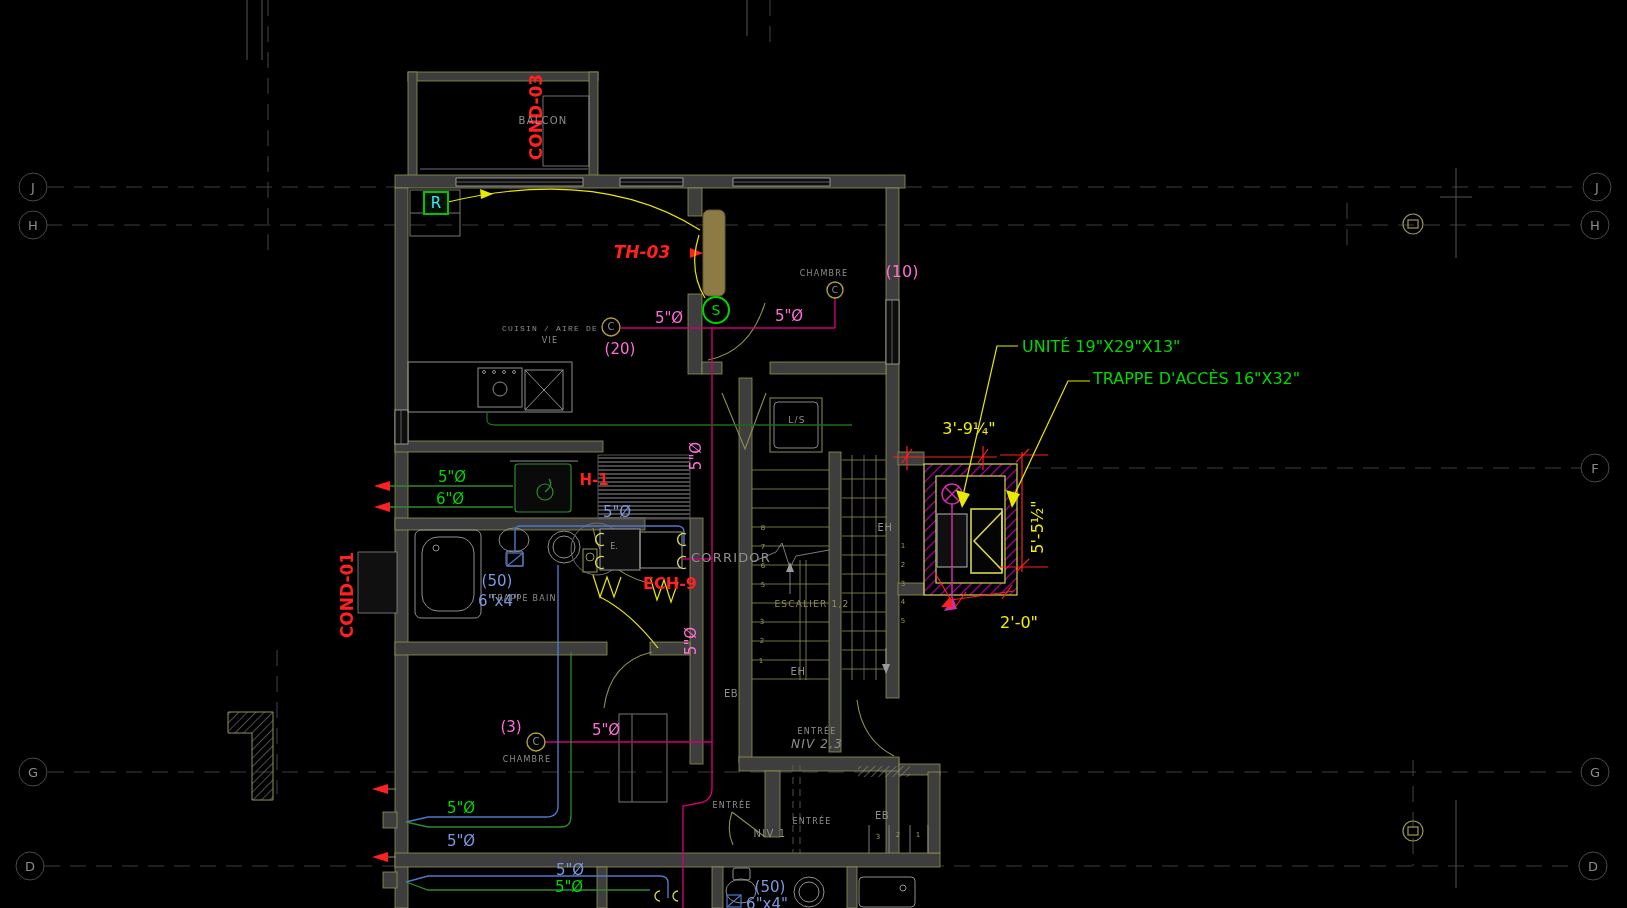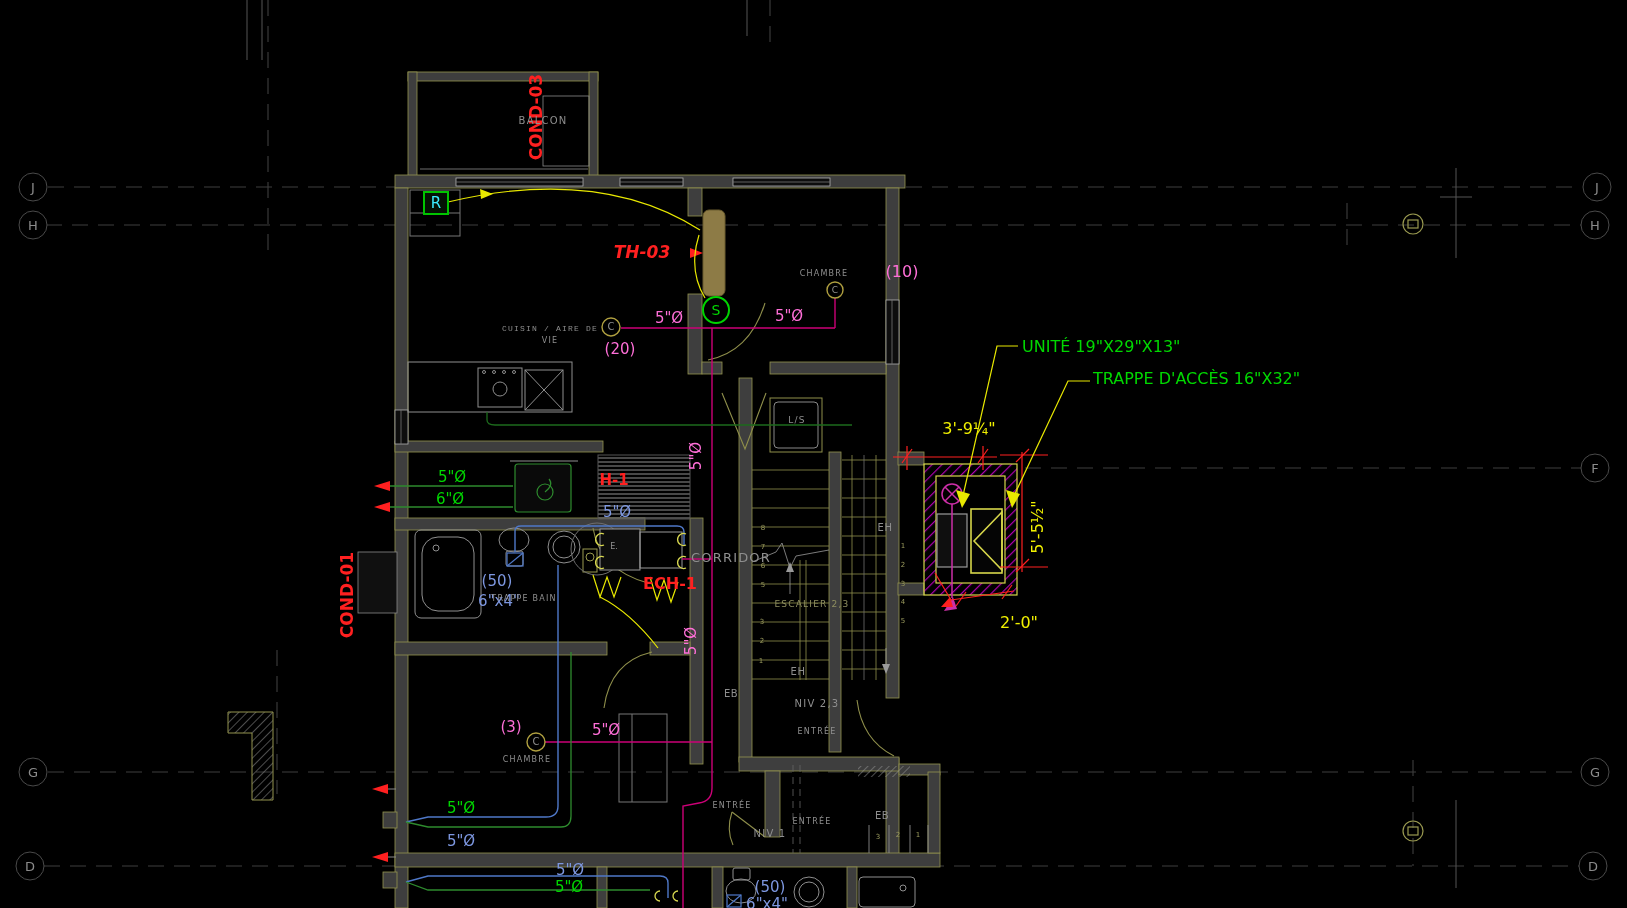--- a/index.html
+++ b/index.html
@@ -326,22 +326,22 @@
       <circle cx="1413" cy="831" r="10"></circle>
           <rect x="1408" y="827" width="10" height="8"></rect>
     </g>
   </g>
 </svg>
 
 <div id="labels">
       <div class="lbl" style="left: 536px; top: 117px; font-size: 17px; color: rgb(255, 32, 32); font-weight: bold; transform: translate(-50%, -50%) rotate(-90deg);">COND-03</div>
       <div class="lbl" style="left: 347px; top: 595px; font-size: 17px; color: rgb(255, 32, 32); font-weight: bold; transform: translate(-50%, -50%) rotate(-90deg);">COND-01</div>
       <div class="lbl" style="left: 642px; top: 252px; font-size: 17px; color: rgb(255, 32, 32); font-weight: bold; transform: translate(-50%, -50%); font-style: italic;">TH-03</div>
-      <div class="lbl" style="left: 594px; top: 480px; font-size: 15px; color: rgb(255, 32, 32); font-weight: bold; transform: translate(-50%, -50%); margin-left: 20px;">H-1</div>
-      <div class="lbl" style="left: 670px; top: 584px; font-size: 16px; color: rgb(255, 32, 32); font-weight: bold; transform: translate(-50%, -50%);">ECH-1</div>
+      <div class="lbl" style="left: 594px; top: 480px; font-size: 15px; color: rgb(255, 32, 32); font-weight: bold; transform: translate(-50%, -50%);">H-1</div>
+      <div class="lbl" style="left: 670px; top: 584px; font-size: 16px; color: rgb(255, 32, 32); font-weight: bold; transform: translate(-50%, -50%);">ECH-9</div>
       <div class="lbl" style="left: 1022px; top: 347px; font-size: 16px; color: rgb(0, 216, 0); transform: translate(0px, -50%);">UNITÉ 19"X29"X13"</div>
       <div class="lbl" style="left: 1093px; top: 379px; font-size: 16px; color: rgb(0, 216, 0); transform: translate(0px, -50%);">TRAPPE D'ACCÈS 16"X32"</div>
       <div class="lbl" style="left: 452px; top: 477px; font-size: 15px; color: rgb(0, 216, 0); transform: translate(-50%, -50%);">5"Ø</div>
       <div class="lbl" style="left: 450px; top: 499px; font-size: 15px; color: rgb(0, 216, 0); transform: translate(-50%, -50%);">6"Ø</div>
       <div class="lbl" style="left: 461px; top: 808px; font-size: 15px; color: rgb(0, 216, 0); transform: translate(-50%, -50%);">5"Ø</div>
       <div class="lbl" style="left: 569px; top: 887px; font-size: 15px; color: rgb(0, 216, 0); transform: translate(-50%, -50%);">5"Ø</div>
       <div class="lbl" style="left: 617px; top: 512px; font-size: 15px; color: rgb(125, 151, 224); transform: translate(-50%, -50%);">5"Ø</div>
       <div class="lbl" style="left: 497px; top: 581px; font-size: 15px; color: rgb(125, 151, 224); transform: translate(-50%, -50%);">(50)</div>
       <div class="lbl" style="left: 499px; top: 601px; font-size: 15px; color: rgb(125, 151, 224); transform: translate(-50%, -50%);">6"x4"</div>
       <div class="lbl" style="left: 461px; top: 841px; font-size: 15px; color: rgb(125, 151, 224); transform: translate(-50%, -50%);">5"Ø</div>
@@ -359,23 +359,23 @@
       <div class="lbl" style="left: 969px; top: 429px; font-size: 16px; color: rgb(240, 240, 0); transform: translate(-50%, -50%);">3'-9¼"</div>
       <div class="lbl" style="left: 1038px; top: 527px; font-size: 16px; color: rgb(240, 240, 0); transform: translate(-50%, -50%) rotate(-90deg);">5'-5½"</div>
       <div class="lbl" style="left: 1019px; top: 623px; font-size: 16px; color: rgb(240, 240, 0); transform: translate(-50%, -50%);">2'-0"</div>
       <div class="lbl" style="left: 543px; top: 121px; font-size: 10px; color: rgb(143, 143, 143); letter-spacing: 1.2px; transform: translate(-50%, -50%);">BALCON</div>
       <div class="lbl" style="left: 550px; top: 329px; font-size: 8px; color: rgb(143, 143, 143); letter-spacing: 1.2px; transform: translate(-50%, -50%); font-family: Liberation Mono, monospace;">CUISIN / AIRE DE</div>
       <div class="lbl" style="left: 550px; top: 341px; font-size: 8px; color: rgb(143, 143, 143); letter-spacing: 1.2px; transform: translate(-50%, -50%);">VIE</div>
       <div class="lbl" style="left: 824px; top: 274px; font-size: 8px; color: rgb(143, 143, 143); letter-spacing: 1.2px; transform: translate(-50%, -50%);">CHAMBRE</div>
       <div class="lbl" style="left: 524px; top: 599px; font-size: 8px; color: rgb(143, 143, 143); letter-spacing: 1.2px; transform: translate(-50%, -50%);">TRAPPE BAIN</div>
       <div class="lbl" style="left: 731px; top: 557px; font-size: 13px; color: rgb(143, 143, 143); letter-spacing: 1.2px; transform: translate(-50%, -50%);">CORRIDOR</div>
       <div class="lbl" style="left: 797px; top: 420px; font-size: 9px; color: rgb(143, 143, 143); letter-spacing: 1.2px; transform: translate(-50%, -50%);">L/S</div>
-      <div class="lbl" style="left: 812px; top: 604px; font-size: 9px; color: rgb(143, 143, 96); letter-spacing: 1.2px; transform: translate(-50%, -50%);">ESCALIER 2,3</div>
+      <div class="lbl" style="left: 812px; top: 604px; font-size: 9px; color: rgb(143, 143, 96); letter-spacing: 1.2px; transform: translate(-50%, -50%);">ESCALIER 1,2</div>
       <div class="lbl" style="left: 817px; top: 732px; font-size: 8px; color: rgb(143, 143, 143); letter-spacing: 1.2px; transform: translate(-50%, -50%);">ENTRÉE</div>
-      <div class="lbl" style="left: 817px; top: 704px; font-size: 10px; color: rgb(143, 143, 143); letter-spacing: 1.2px; transform: translate(-50%, -50%);">NIV 2,3</div>
+      <div class="lbl" style="left: 817px; top: 744px; font-size: 12px; color: rgb(143, 143, 143); letter-spacing: 1.2px; transform: translate(-50%, -50%); font-style: italic;">NIV 2,3</div>
       <div class="lbl" style="left: 732px; top: 806px; font-size: 8px; color: rgb(143, 143, 143); letter-spacing: 1.2px; transform: translate(-50%, -50%);">ENTRÉE</div>
       <div class="lbl" style="left: 812px; top: 822px; font-size: 8px; color: rgb(143, 143, 143); letter-spacing: 1.2px; transform: translate(-50%, -50%);">ENTRÉE</div>
       <div class="lbl" style="left: 770px; top: 834px; font-size: 10px; color: rgb(143, 143, 143); letter-spacing: 1.2px; transform: translate(-50%, -50%);">NIV 1</div>
       <div class="lbl" style="left: 527px; top: 760px; font-size: 8px; color: rgb(143, 143, 143); letter-spacing: 1.2px; transform: translate(-50%, -50%);">CHAMBRE</div>
       <div class="lbl" style="left: 885px; top: 528px; font-size: 10px; color: rgb(143, 143, 143); letter-spacing: 0.5px; transform: translate(-50%, -50%);">EH</div>
       <div class="lbl" style="left: 798px; top: 672px; font-size: 10px; color: rgb(143, 143, 143); letter-spacing: 0.5px; transform: translate(-50%, -50%);">EH</div>
       <div class="lbl" style="left: 731px; top: 694px; font-size: 10px; color: rgb(143, 143, 143); letter-spacing: 0.5px; transform: translate(-50%, -50%);">EB</div>
       <div class="lbl" style="left: 882px; top: 816px; font-size: 10px; color: rgb(143, 143, 143); letter-spacing: 0.5px; transform: translate(-50%, -50%);">EB</div>
       <div class="lbl" style="left: 614px; top: 547px; font-size: 8px; color: rgb(143, 143, 143); letter-spacing: 0px; transform: translate(-50%, -50%);">E.</div>
       <div class="lbl" style="left: 436px; top: 203px; font-size: 15px; color: rgb(60, 236, 255); transform: translate(-50%, -50%);">R</div>

